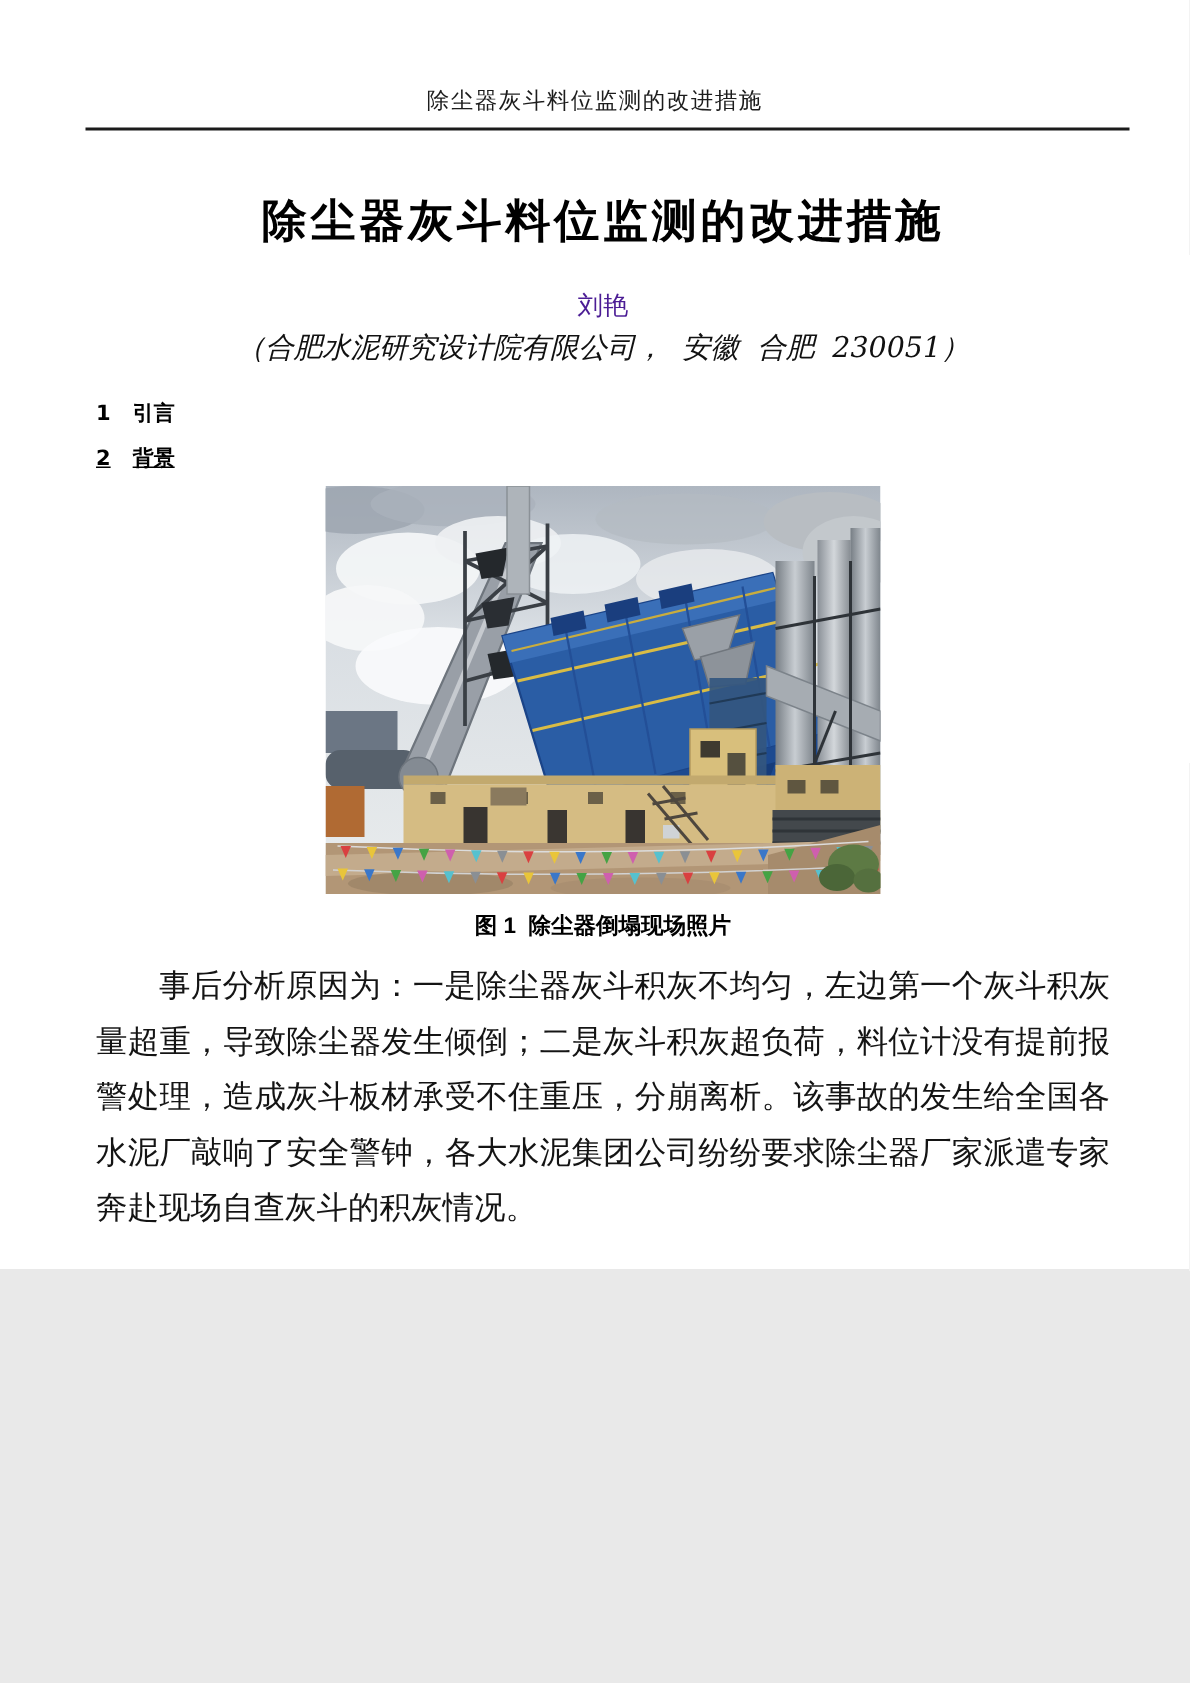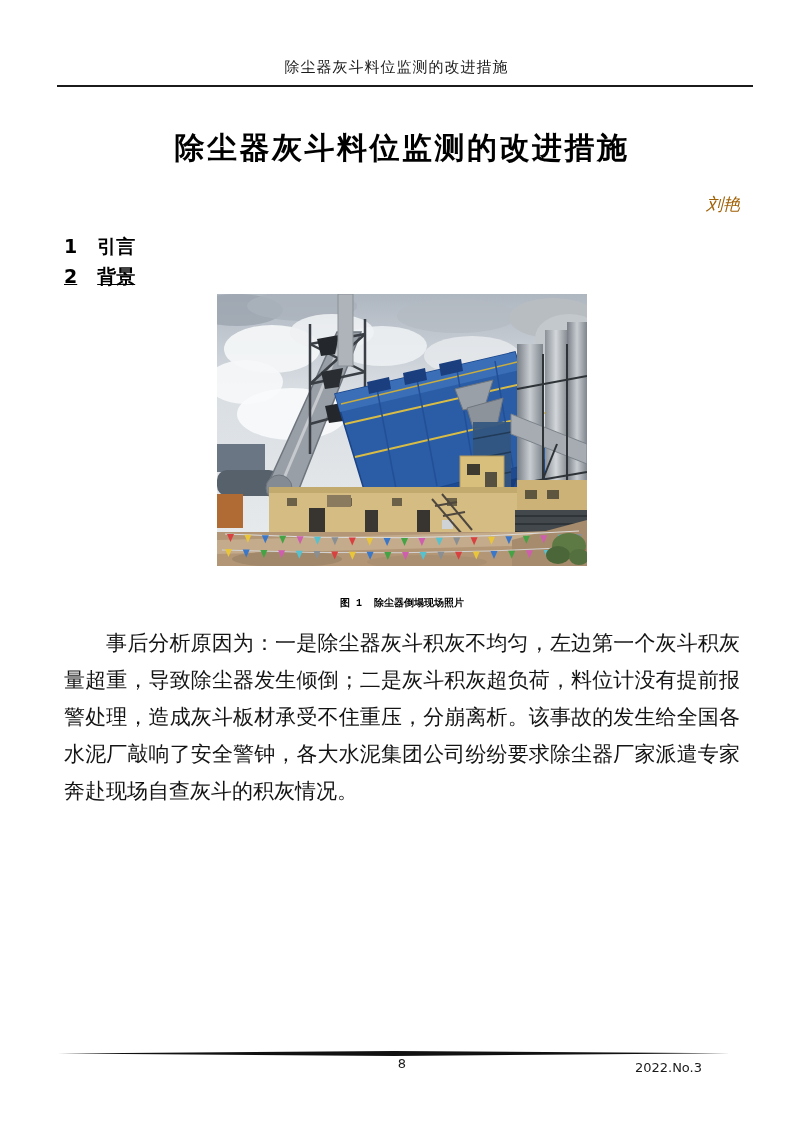--- a/index.html
+++ b/index.html
@@ -1,18 +1,18 @@
 <!DOCTYPE html>
 <html><head>
 <meta charset="utf-8">
 <style>
   html,body{margin:0;padding:0;background:#e9e9e9;}
   .page{
     position:relative;
-    width:793px;height:1122px;
+    width:793px;height:846px;
     margin:0 auto;
     background:#ffffff;
     overflow:hidden;
     font-family:"DejaVu Serif","Liberation Serif",serif;
     color:#111;
   }
   .running-head{
     position:absolute;top:58px;left:0;width:100%;
     text-align:center;font-size:15px;letter-spacing:1px;color:#1c1c1c;
   }
@@ -20,47 +20,47 @@
     position:absolute;top:85px;left:57px;width:696px;height:2px;
     background:#1b1b1b;
   }
   .content{position:absolute;left:64px;top:118px;width:676px;}
   .doc-title{
     margin:10px 0 0;text-align:center;
     font-family:"DejaVu Sans","Liberation Sans",sans-serif;
     font-weight:bold;font-size:30px;line-height:40px;letter-spacing:2.5px;color:#000;
   }
   .author-line{
-    margin-top:26px;text-align:right;
-    font-size:17px;line-height:20px;font-style:italic;color:#a16207;
+    margin-top:26px;text-align:center;
+    font-size:17px;line-height:20px;color:#4c1d95;
   }
   .affiliation-line{
     margin-top:6px;text-align:center;white-space:pre-wrap;
     font-size:19px;line-height:24px;font-style:italic;color:#111;
   }
   .sec-heading{
     margin:20px 0 0;
     font-family:"DejaVu Sans","Liberation Sans",sans-serif;
-    font-weight:bold;font-size:19px;line-height:24px;color:#000;
+    font-weight:bold;font-size:14px;line-height:24px;color:#000;
   }
   .sec-heading.second{margin-top:6px;text-decoration:underline;}
   .sec-num{margin-right:1.05em;}
   .body-par{
     margin:9px 0 0;
     font-size:21px;line-height:37px;
     text-align:justify;text-indent:2em;color:#141414;
   }
   .body-par.after-h2{margin-top:8px;}
   .body-par.after-figure{margin-top:12px;}
   .ref-sup{font-size:12px;vertical-align:7px;letter-spacing:0;}
   figure.site-figure{margin:6px auto 0;width:370px;text-align:center;}
   .fig-caption{
-    margin-top:25px;white-space:pre-wrap;
-    font-family:Liberation Mono, monospace;
-    font-weight:bold;font-size:10px;line-height:18px;color:#000;
+    margin-top:9px;white-space:pre-wrap;
+    font-family:Liberation Sans, sans-serif;
+    font-weight:bold;font-size:15px;line-height:18px;color:#000;
   }
   .footer-rule{position:absolute;top:1051px;left:58px;width:672px;height:5px;}
   .footer-row{
     position:absolute;top:1056px;left:64px;width:676px;height:18px;
     font-family:"DejaVu Sans","Liberation Sans",sans-serif;
     font-size:13px;color:#1a1a1a;
   }
   .page-number{display:block;width:100%;text-align:center;}
   .issue-label{position:absolute;right:38px;top:4px;}
   svg .ln{fill:none;}
@@ -71,20 +71,21 @@
 <div class="page">
 
   <div class="running-head">除尘器灰斗料位监测的改进措施</div>
   <div class="header-rule"></div>
 
   <div class="content">
 
     <h1 class="doc-title">除尘器灰斗料位监测的改进措施</h1>
 
     <div class="author-line">刘艳</div>
+    <div class="affiliation-line">（合肥水泥研究设计院有限公司，  安徽  合肥  230051）</div>
 
     <h2 class="sec-heading"><span class="sec-num">1</span><span>引言</span></h2>
 
 
     <h2 class="sec-heading second"><span class="sec-num">2</span><span>背景</span></h2>
 
 
     <figure class="site-figure">
       <svg width="370" height="272" viewBox="0 0 370 272" role="img">
         <defs>

